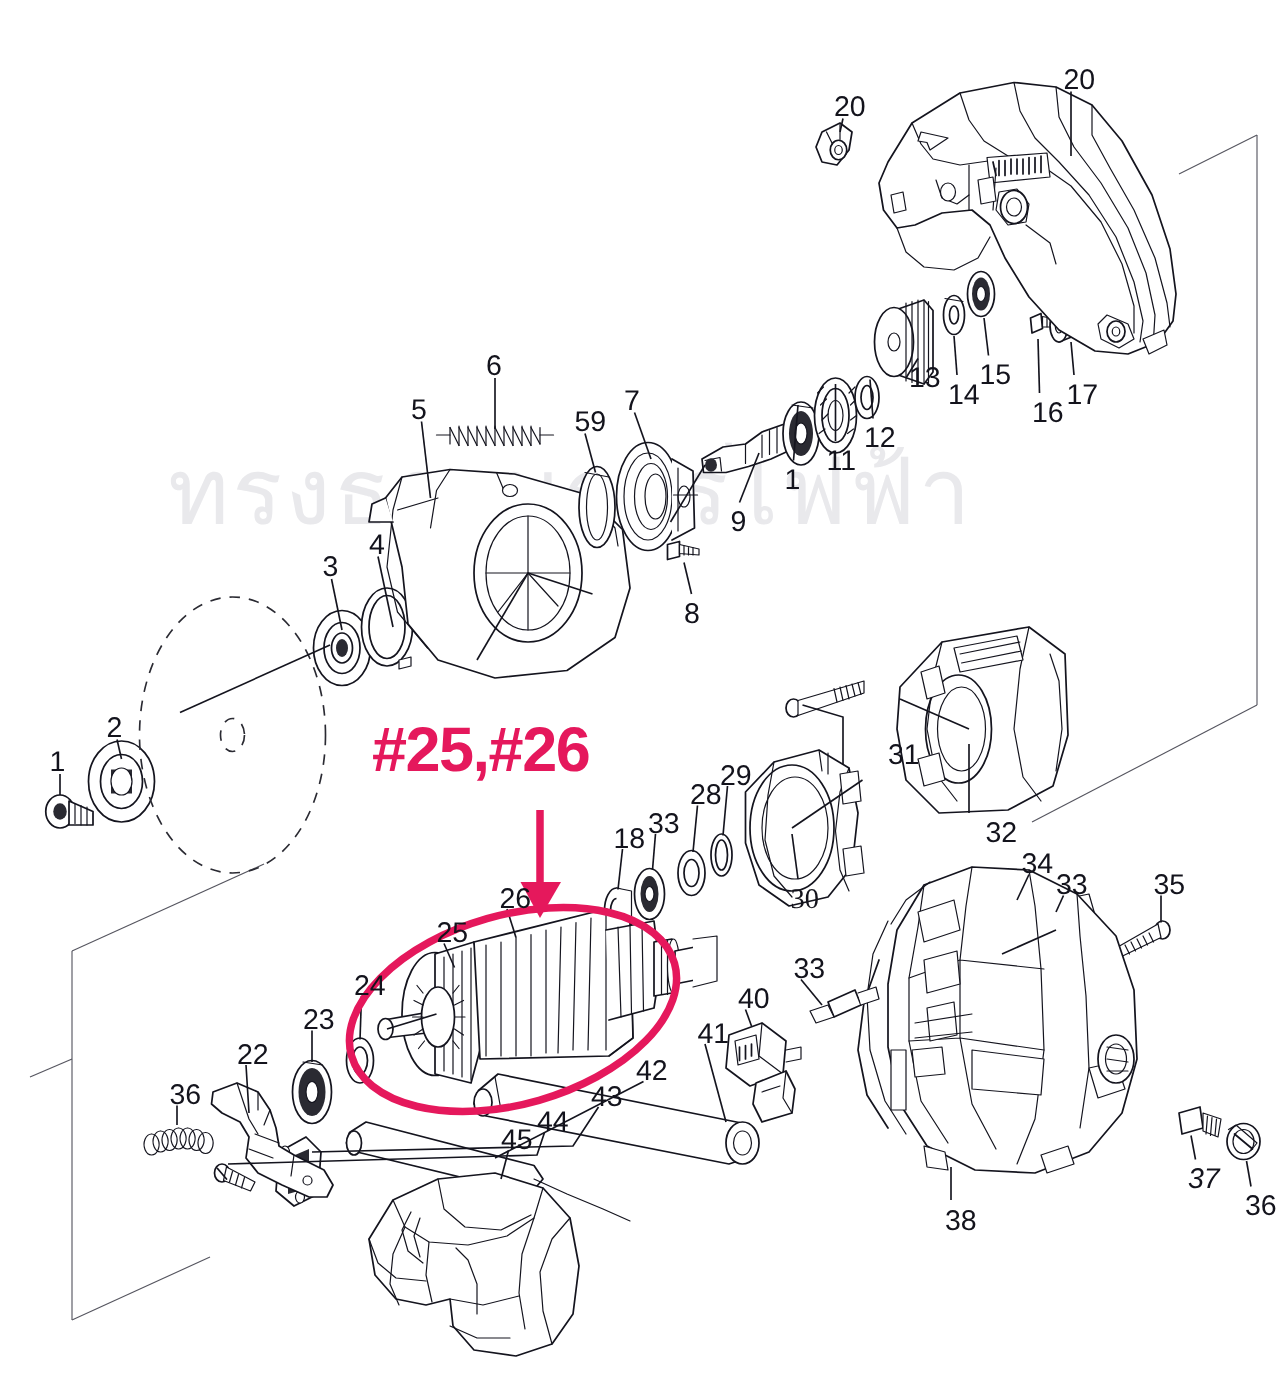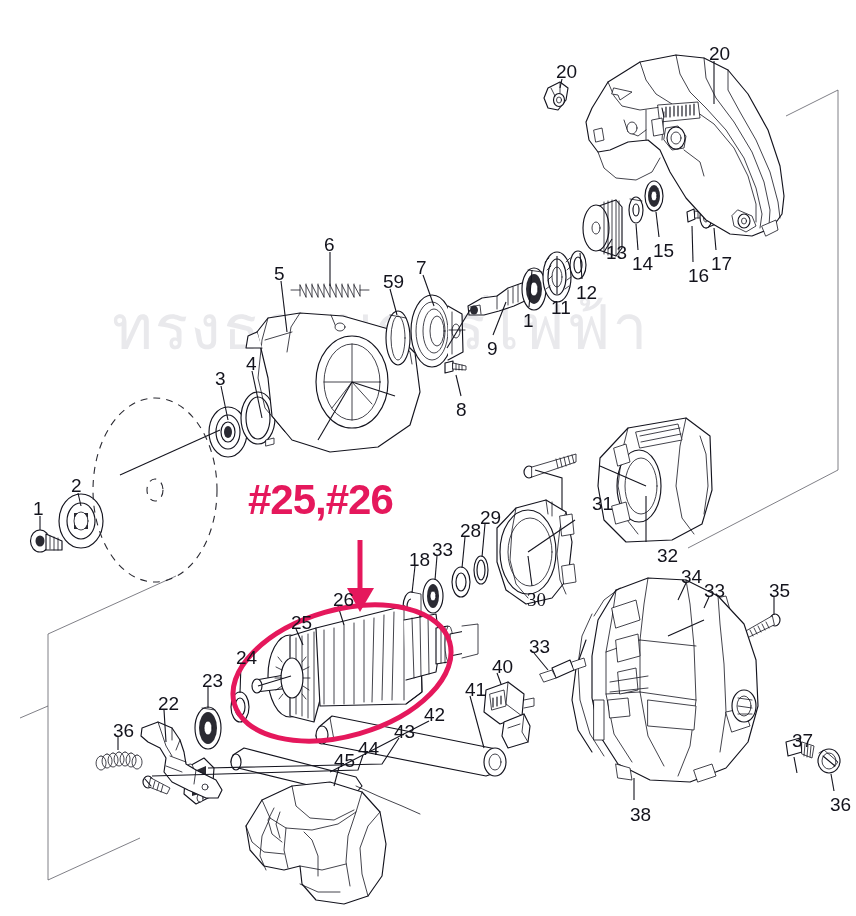--- a/index.html
+++ b/index.html
@@ -604,21 +604,21 @@
       <div class="num" style="left: 432px; top: 540px;">33</div>
       <div class="num" style="left: 460px; top: 521px;">28</div>
       <div class="num" style="left: 480px; top: 508px;">29</div>
       <div class="num" style="left: 527px; top: 590px; font-family: Liberation Serif, serif;">30</div>
       <div class="num" style="left: 556px; top: 494px; margin-left: 36px;">31</div>
       <div class="num" style="left: 641px; top: 546px; margin-left: 16px;">32</div>
       <div class="num" style="left: 704px; top: 581px;">33</div>
       <div class="num" style="left: 681px; top: 567px;">34</div>
       <div class="num" style="left: 769px; top: 581px;">35</div>
       <div class="num" style="left: 830px; top: 795px;">36</div>
-      <div class="num" style="left: 792px; top: 731px;">37</div>
+      <div class="num" style="left: 792px; top: 777px; font-style: italic;">37</div>
       <div class="num" style="left: 630px; top: 805px;">38</div>
       <div class="num" style="left: 529px; top: 637px;">33</div>
       <div class="num" style="left: 492px; top: 657px;">40</div>
       <div class="num" style="left: 465px; top: 680px;">41</div>
       <div class="num" style="left: 424px; top: 705px;">42</div>
       <div class="num" style="left: 394px; top: 722px;">43</div>
       <div class="num" style="left: 358px; top: 739px;">44</div>
       <div class="num" style="left: 334px; top: 751px;">45</div>
     </div>
 

